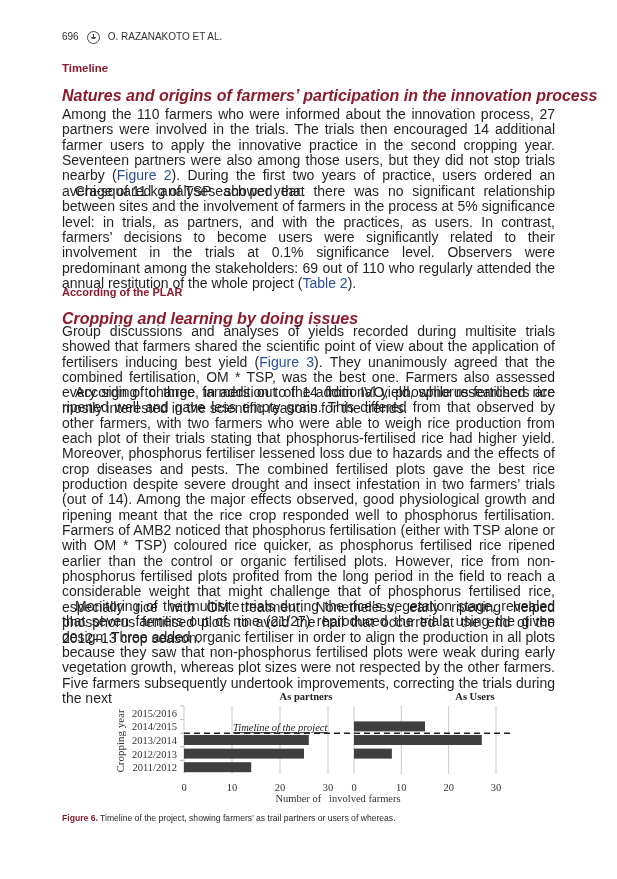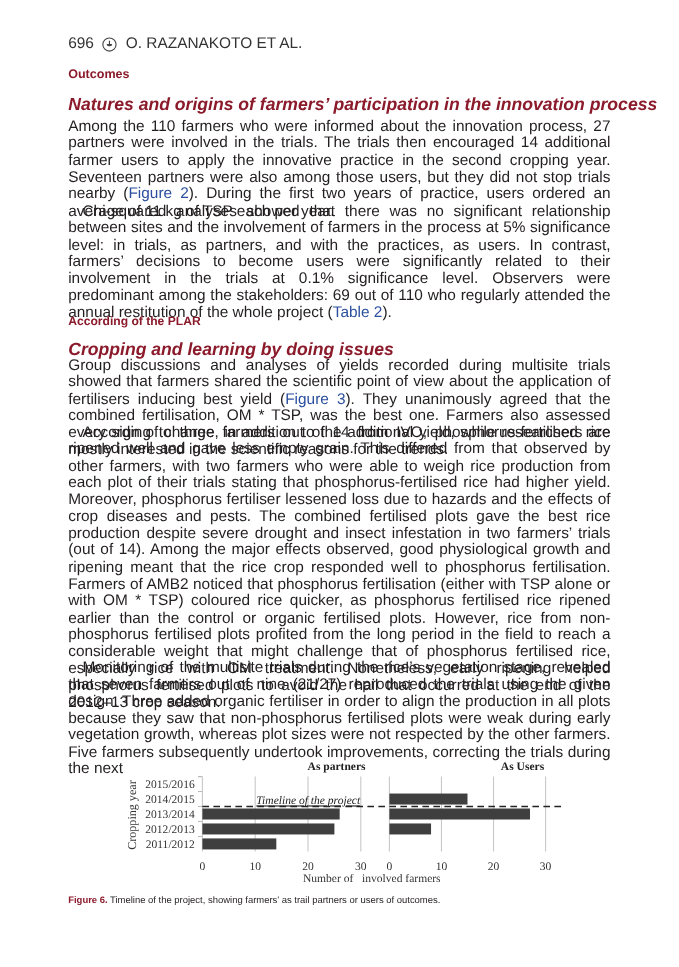--- a/index.html
+++ b/index.html
@@ -1,18 +1,18 @@
 <!DOCTYPE html>
 <html><head>
 <meta charset="utf-8">
 <style>
   html, body { margin: 0; padding: 0; background: #fff; }
   body { width: 617px; height: 879px; position: relative; overflow: hidden;
          font-family: "Liberation Sans", "DejaVu Sans", sans-serif; color: #231f20; }
-  .running-head { position: absolute; left: 62px; top: 31px; font-size: 14px; color: #333; display: flex; align-items: flex-end; }
+  .running-head { position: absolute; left: 62px; top: 31px; font-size: 10px; color: #333; display: flex; align-items: flex-start; }
   .running-head .pg { margin-right: 8px; }
   .running-head .logo { width: 11px; height: 11px; border: 1px solid #444; border-radius: 50%; display: inline-block; position: relative; margin-right: 8px; }
   .running-head .logo::after { content: ""; position: absolute; left: 3px; top: 5px; width: 5px; height: 2px; background: #444; border-radius: 0 0 3px 3px; }
   .running-head .logo::before { content: ""; position: absolute; left: 5px; top: 2px; width: 1px; height: 4px; background: #444; }
   .h1 { position: absolute; left: 62px; top: 62px; font-size: 11.4px; font-weight: bold; color: #8b1a2b; }
   .h2 { position: absolute; left: 62px; font-size: 16px; font-weight: bold; font-style: italic; color: #8b1a2b; }
   .h2b { position: absolute; left: 62px; font-size: 11px; font-weight: bold; color: #8b1a2b; }
   .para { position: absolute; left: 62px; width: 493px; font-size: 14px; line-height: 15.35px; text-align: justify; }
   .para.indent { text-indent: 13px; }
   .link { color: #2b4f9e; }
@@ -22,21 +22,21 @@
 </style>
 </head>
 <body>
 
 <div class="running-head">
   <span class="pg">696</span>
   <span class="logo"></span>
   <span>O. RAZANAKOTO ET AL.</span>
 </div>
 
-<div class="h1">Outcomes</div>
+<div class="h1">Timeline</div>
 <div class="h2" style="top:87px">Natures and origins of farmers’ participation in the innovation process</div>
 
 <div class="para" style="top:107px"><span>Among the 110 farmers who were informed about the innovation process, 27 partners were involved in the trials. The trials then encouraged 14 additional farmer users to apply the innovative practice in the second cropping year. Seventeen partners were also among those users, but they did not stop trials nearby (</span><span class="link">Figure 2</span><span>). During the first two years of practice, users ordered an average of 11 kg of TSP each per year.</span></div>
 
 <div class="para indent" style="top:184px"><span>Chi-squared analyses showed that there was no significant relationship between sites and the involvement of farmers in the process at 5% significance level: in trials, as partners, and with the practices, as users. In contrast, farmers’ decisions to become users were significantly related to their involvement in the trials at 0.1% significance level. Observers were predominant among the stakeholders: 69 out of 110 who regularly attended the annual restitution of the whole project (</span><span class="link">Table 2</span><span>).</span></div>
 
 <div class="h2b" style="top:286px">According of the PLAR</div>
 <div class="h2" style="top:310px">Cropping and learning by doing issues</div>
 
 <div class="para" style="top:324px"><span>Group discussions and analyses of yields recorded during multisite trials showed that farmers shared the scientific point of view about the application of fertilisers inducing best yield (</span><span class="link">Figure 3</span><span>). They unanimously agreed that the combined fertilisation, OM * TSP, was the best one. Farmers also assessed every sign of change, in addition to the additional yield, while researchers are mostly interested in the scientific reasons for the trends.</span></div>
@@ -80,13 +80,13 @@
       <text x="496" y="791" font-size="10.5" fill="#333" text-anchor="middle">30</text>
       <text x="475" y="700" font-size="10.5" font-weight="bold" fill="#222" text-anchor="middle">As Users</text>
       <rect x="354" y="721.4" width="71" height="10" fill="#3f3f3f"></rect>
       <rect x="354" y="735" width="127.80000000000001" height="10" fill="#3f3f3f"></rect>
       <rect x="354" y="748.5999999999999" width="37.866666666666674" height="10" fill="#3f3f3f"></rect>
       <line x1="184" x2="514" y1="733.2" y2="733.2" stroke="#222" stroke-width="1.4" stroke-dasharray="6,4"></line>
       <text x="233" y="731.2" font-size="10.5" font-style="italic" fill="#222" text-decoration="underline">Timeline of the project</text>
     </g>
 </svg>
 
-<div class="caption"><span class="lab">Figure 6.</span><span> Timeline of the project, showing farmers’ as trail partners or users of outcomes.</span></div>
+<div class="caption"><span class="lab">Figure 6.</span><span> Timeline of the project, showing farmers’ as trail partners or users of whereas.</span></div>
 
 </body></html>

